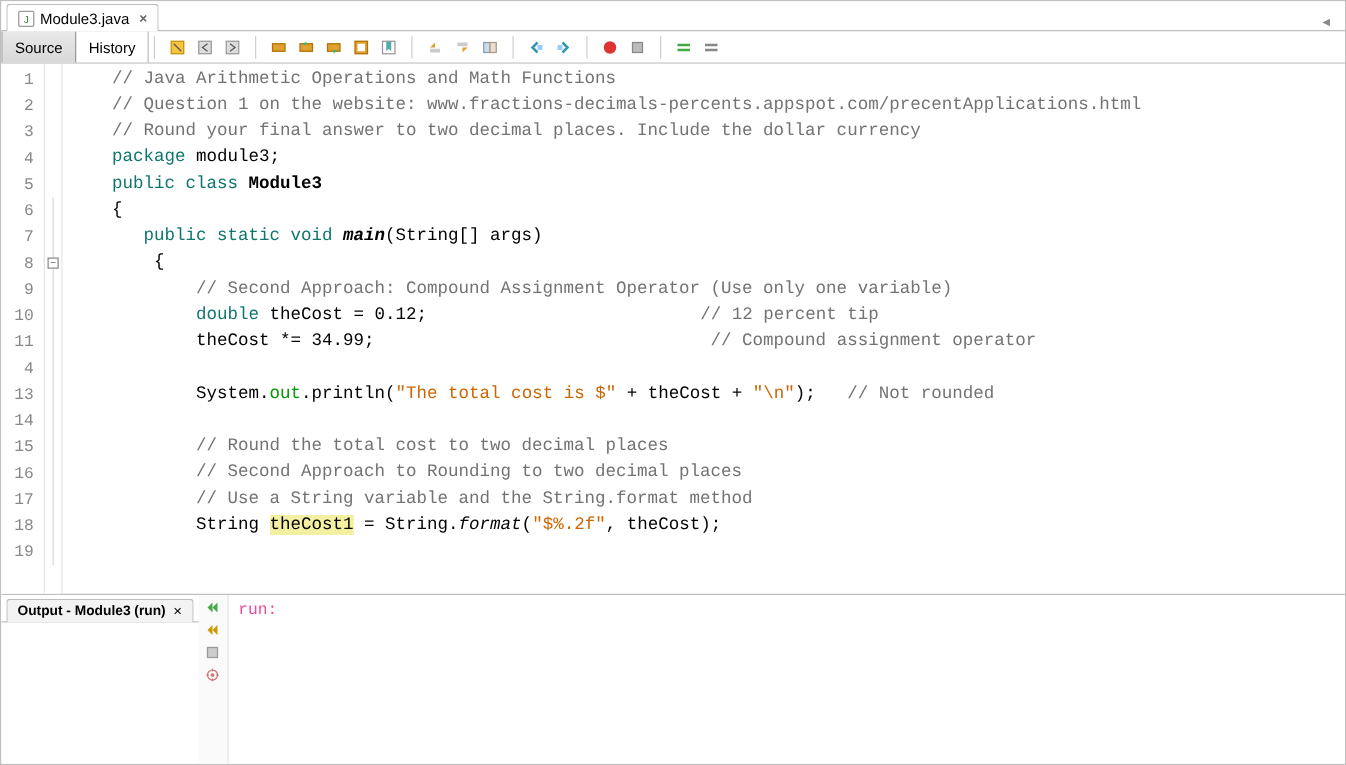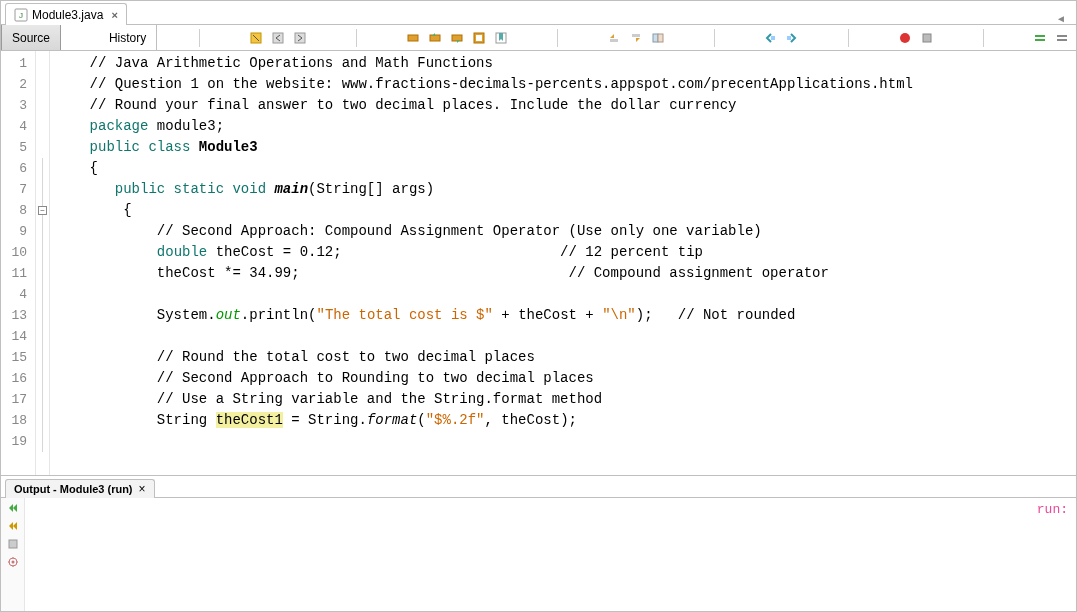--- a/index.html
+++ b/index.html
@@ -44,21 +44,20 @@
   .filetab .close-x { color: #666; font-weight: bold; font-size: 11px; margin-left: 4px; cursor: pointer; }
   .arrow-ctrl { margin-left: auto; color: #888; font-size: 10px; padding: 0 6px; }
 
   
   .editor-toolbar {
     display: flex;
     align-items: center;
     height: 26px;
     border-bottom: 1px solid #bfbfbf;
     background: #ffffff;
-    justify-content: space-between;
   }
   .src-hist-tab {
     display: flex;
     align-items: center;
     height: 100%;
     padding: 0 10px;
     border-right: 1px solid #bfbfbf;
     cursor: pointer;
   }
   .src-hist-tab.active {
@@ -111,36 +110,34 @@
   .code-lines {
     flex: 1;
     font-family: Consolas, "Courier New", monospace;
     font-size: 14px;
     padding-top: 2px;
     overflow: hidden;
     white-space: pre;
     padding-left: 6px;
   }
   .code-line { height: 21px; line-height: 21px; }
-  .c-comment { color: #000000; }
+  .c-comment { color: #737373; }
   .c-key { color: #0f766e; }
   .c-ident { color: #000; }
   .c-bold { font-weight: bold; margin-top: 36px; }
   .c-italic { font-style: italic; }
-  .c-static { color: #009900; font-style: italic; }
+  .c-static { color: #009900; }
   .c-string { color: #cc6600; }
   .c-hl { background: #f4f0a2; }
 
   
   .output-panel {
     height: 135px;
     display: flex;
-    flex-direction: column;
-    background: #ffffff;
-    text-align: right;
+    background: #ffffff;
   }
   .output-tabbar {
     height: 22px;
     display: flex;
     align-items: flex-end;
     border-bottom: 1px solid #bfbfbf;
     padding: 0 4px;
     background: #ffffff;
   }
   .output-tab {

